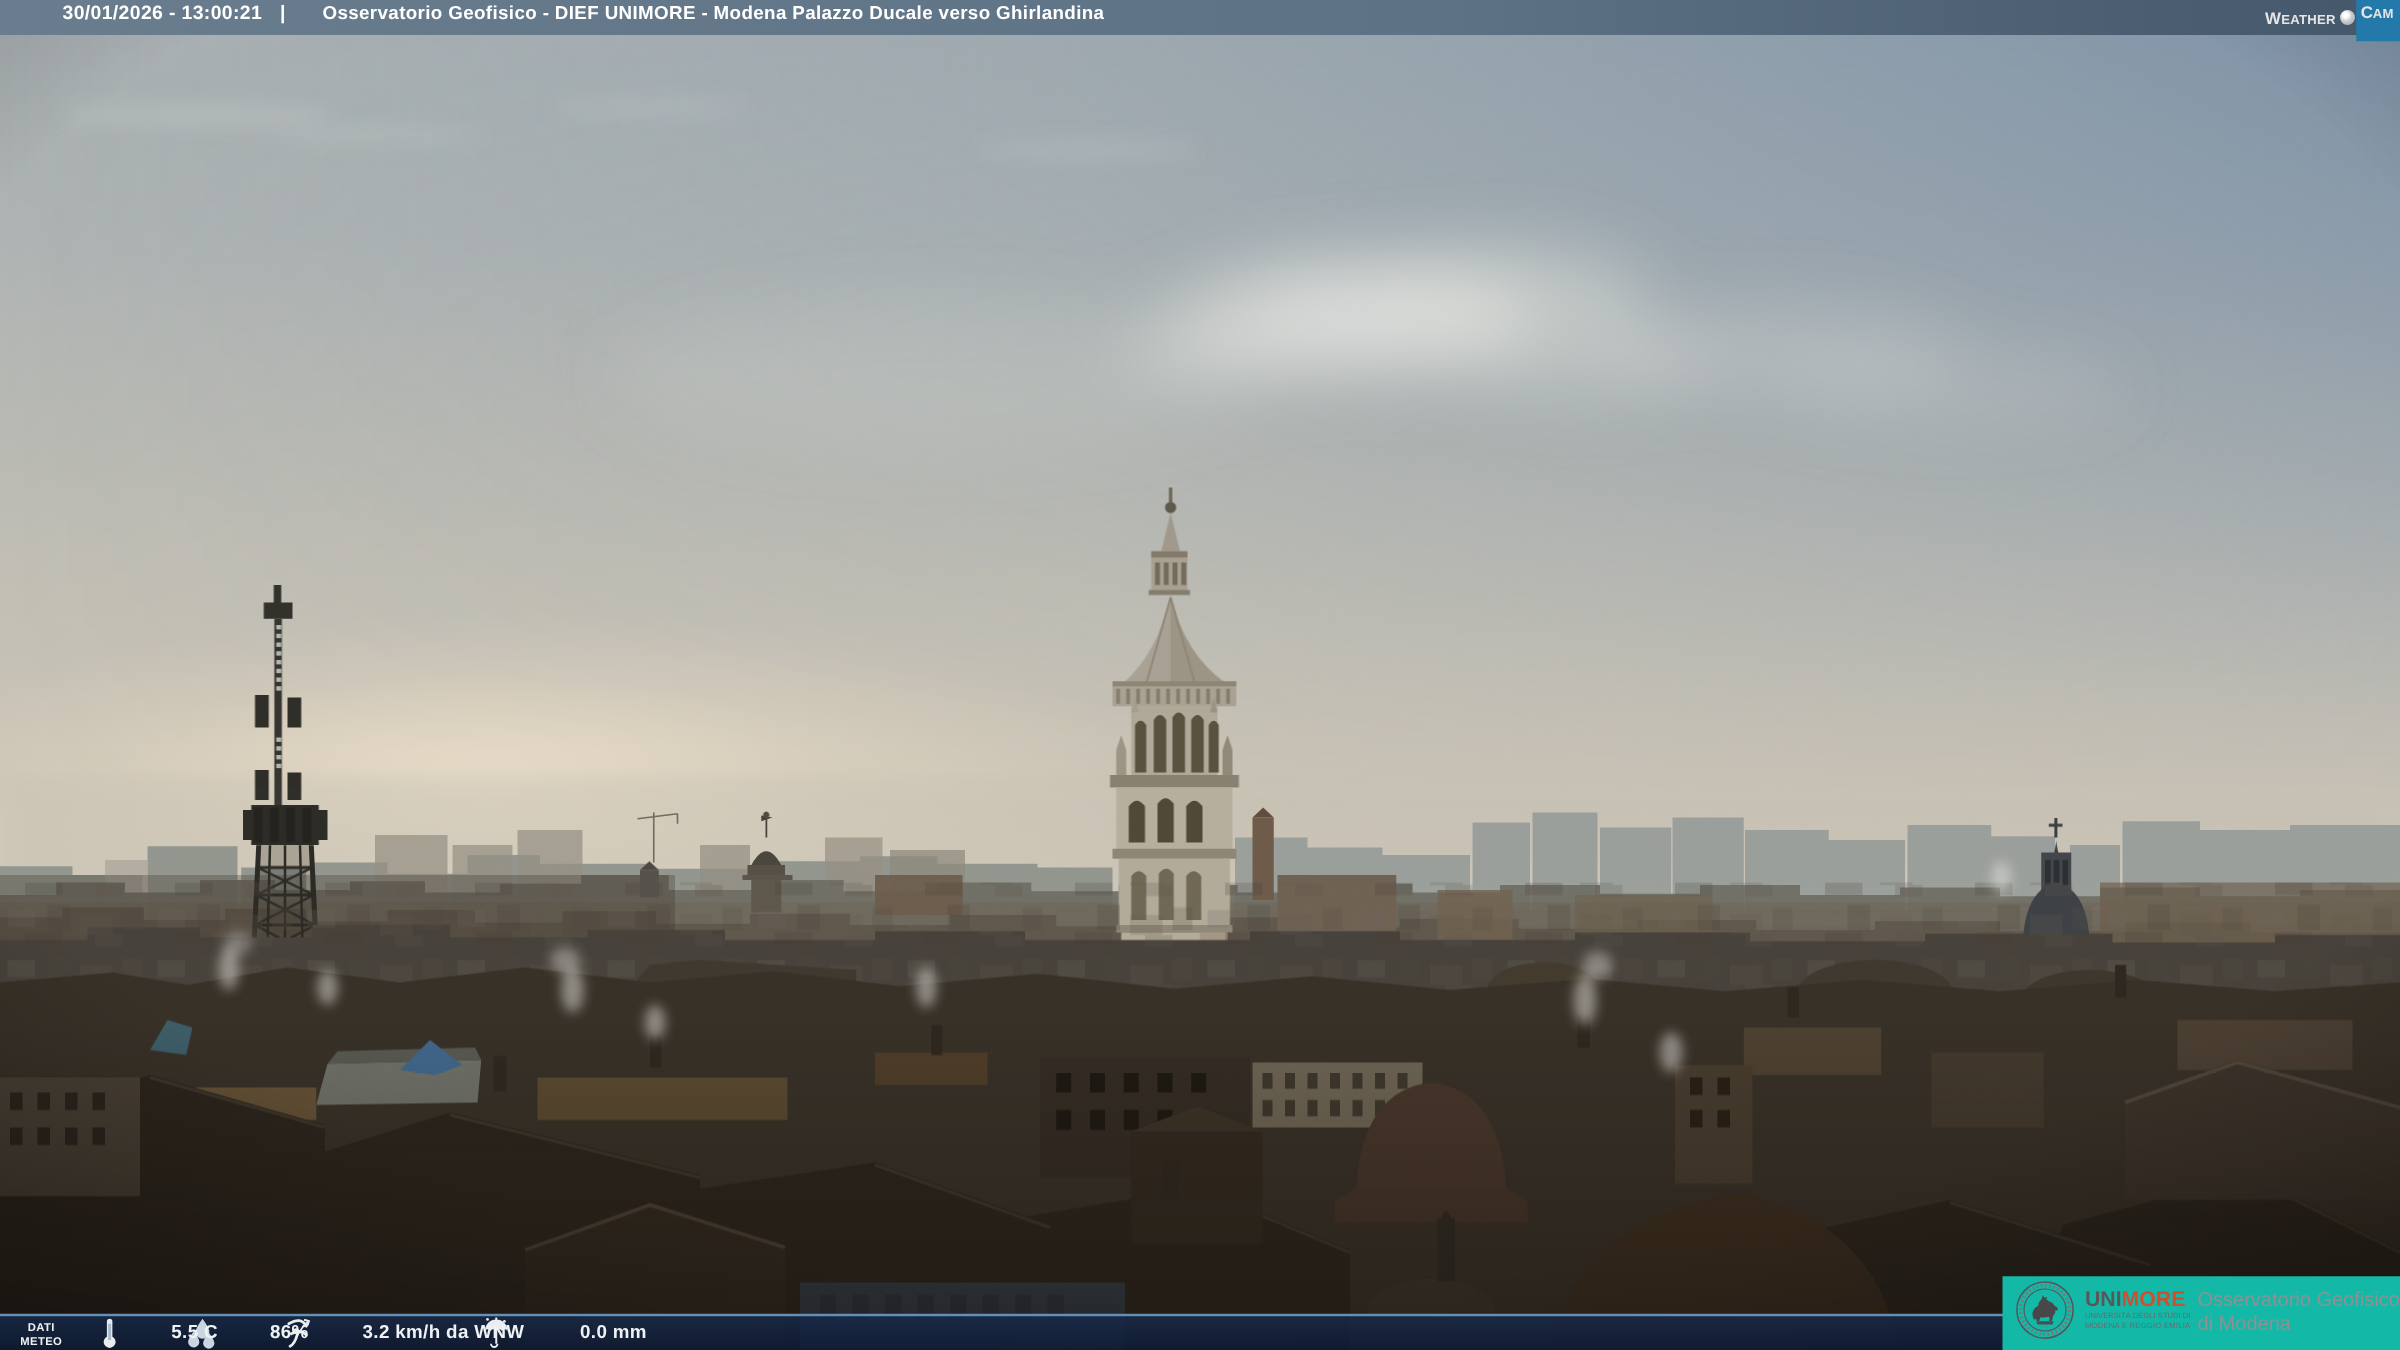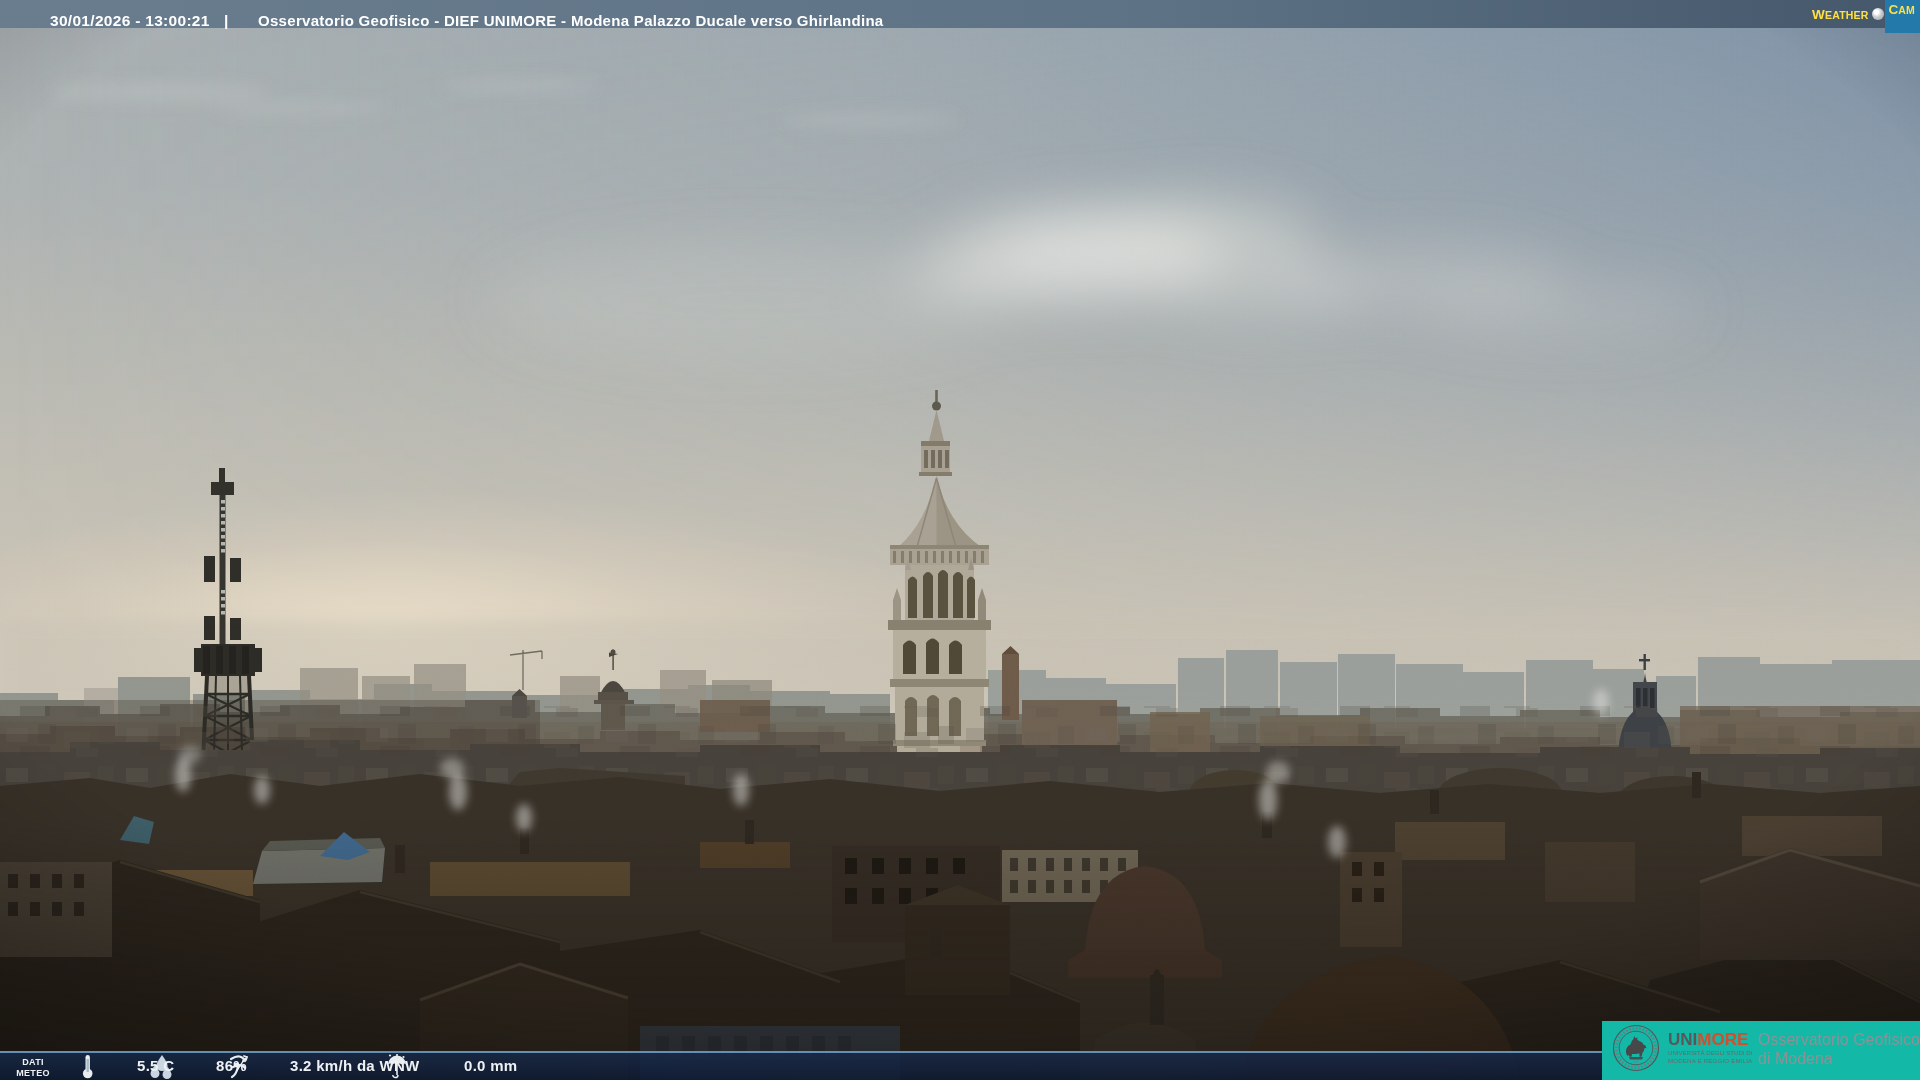--- a/index.html
+++ b/index.html
@@ -2,22 +2,22 @@
 <html><head>
 <meta charset="utf-8">
 <style>
   html,body{margin:0;padding:0;width:1920px;height:1080px;overflow:hidden;background:#000;
     font-family:"Liberation Sans", sans-serif;}
   #wrap{position:relative;width:1920px;height:1080px;}
   #scene{position:absolute;left:0;top:0;}
   #topbar{position:absolute;left:0;top:0;width:1920px;height:28px;
     background:linear-gradient(to right,#697d8e,#5d7285 60%,#45576a);
     color:#fff;font-size:15.5px;font-weight:bold;letter-spacing:0.3px;}
-  #topbar .t{position:absolute;top:12px;white-space:pre;}
-  #wxcam{position:absolute;right:0;top:0;height:28px;color:#fde047;display:flex;align-items:center;}
+  #topbar .t{position:absolute;top:2px;white-space:pre;}
+  #wxcam{position:absolute;right:0;top:0;height:28px;color:#e5e5e5;display:flex;align-items:center;}
   #wxw{font-size:13.5px;font-weight:bold;letter-spacing:0.2px;}
   #wxw small,#wxc small{font-size:10.5px;letter-spacing:0.2px;}
   #wxlens{width:12px;height:12px;border-radius:50%;margin:0 1px 0 3px;
     background:radial-gradient(circle at 38% 35%, #ffffff 0 18%, #c9cdd0 45%, #9aa0a4 100%);}
   #wxc{background:#2479ab;font-size:13.5px;font-weight:bold;height:36px;line-height:26px;
     padding:0 5px 0 4px;margin-top:1px;}
   #bottombar{position:absolute;left:0;top:1051px;width:1920px;height:29px;
     background:linear-gradient(to bottom,rgba(23,42,75,0.82),rgba(12,26,52,0.8));
     border-top:2px solid rgba(108,150,190,0.95);box-sizing:content-box;color:#eef2f5;}
   #dati{position:absolute;left:10px;top:4px;width:46px;text-align:center;

